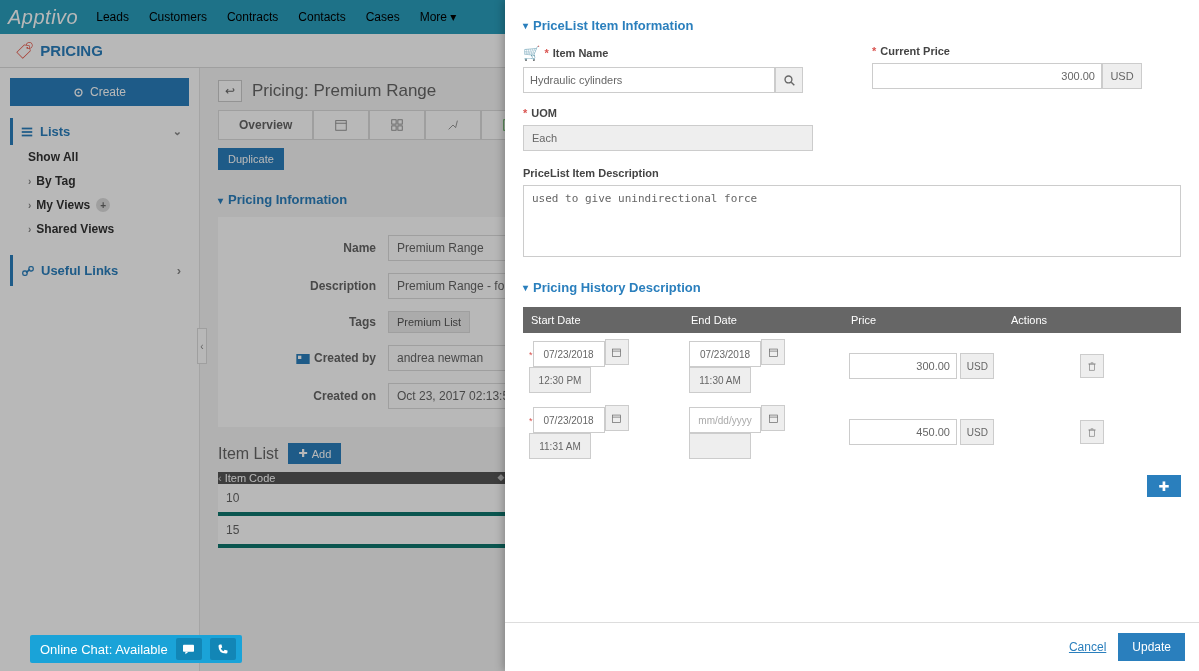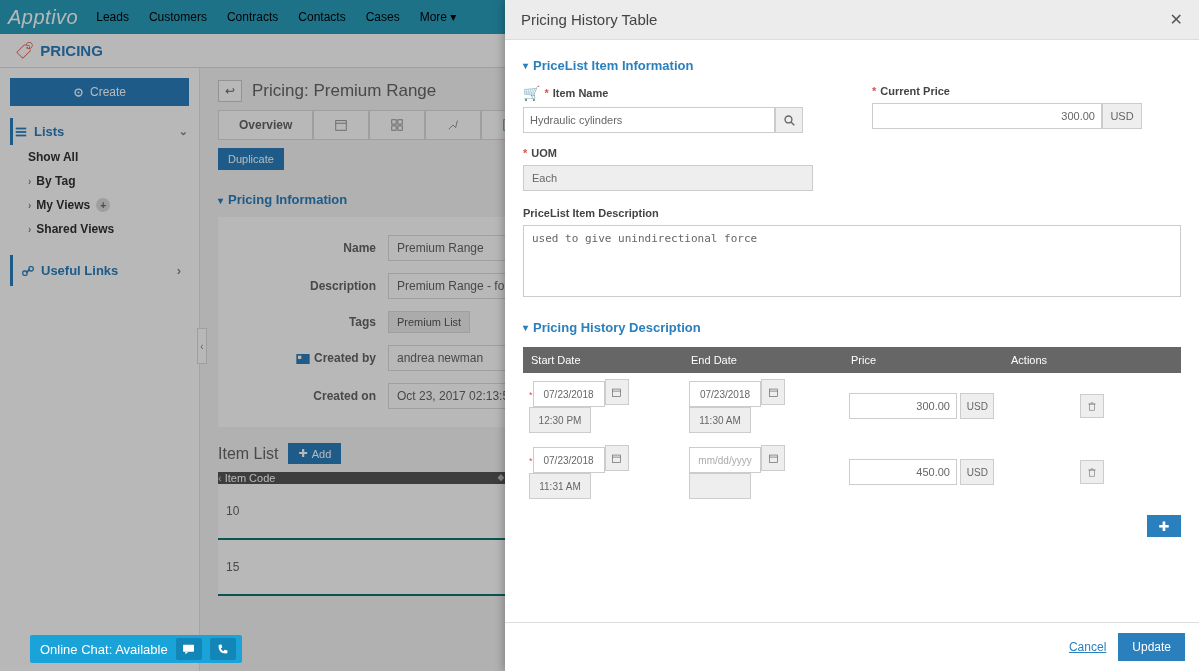--- a/index.html
+++ b/index.html
@@ -19,21 +19,21 @@
 
 
 .subhead { height:34px; border-bottom:1px solid #ddd; background:#fff; display:flex; align-items:center; padding:0 14px; }
 .subhead .tagicon { color:#e74c3c; margin-right:6px; font-size:16px; transform:rotate(90deg); display:inline-block; }
 .subhead .title { color:#2a7fbd; font-weight:bold; font-size:15px; }
 
 
 .main { display:flex; height:calc(671px - 34px - 34px); position:relative; }
 .sidebar { width:200px; background:#fff; border-right:1px solid #e5e5e5; padding:10px 10px; }
 .create-btn { background:#2a7fbd; color:#fff; width:100%; height:28px; border:none; font-size:12px; display:flex; align-items:center; justify-content:center; gap:6px; margin-bottom:12px; }
-.side-item { display:flex; align-items:center; padding:6px 1px; font-size:13px; color:#555; cursor:pointer; }
+.side-item { display:flex; align-items:center; padding:6px 7px; font-size:13px; color:#555; cursor:pointer; }
 .side-item.active { border-left:3px solid #2a7fbd; color:#2a7fbd; background:#fff; font-weight:bold; }
 .side-item .chev { margin-left:auto; color:#888; font-size:11px; }
 .side-sub { padding:5px 0 5px 18px; font-size:12px; color:#333; font-weight:bold; }
 .side-row { padding:5px 0 5px 18px; font-size:12px; color:#333; font-weight:bold; display:flex; align-items:center; }
 .side-row .cr { margin-right:5px; color:#888; font-size:10px; }
 .useful { border-left:3px solid #2a7fbd; margin-top:14px; display:flex; align-items:center; padding:8px; color:#2a7fbd; font-weight:bold; font-size:13px; }
 .useful svg { margin-right:6px; }
 
 .content { flex:1; background:#f5f5f5; padding:12px 18px; position:relative; }
 .page-title { display:flex; align-items:center; gap:10px; font-size:17px; color:#666; margin-bottom:8px; }
@@ -51,21 +51,21 @@
 .info-row .lbl { width:170px; text-align:right; padding-right:12px; font-size:12px; color:#666; font-weight:bold; }
 .info-row .val { border:1px solid #ddd; padding:5px 8px; font-size:12px; min-width:150px; color:#666; background:#fff; }
 .info-row .tagchip { background:#eee; border:1px solid #ddd; padding:4px 8px; font-size:11px; color:#555; display:inline-block; }
 
 .itemlist-h { display:flex; align-items:center; gap:10px; margin:16px 0 8px; }
 .itemlist-h .t { font-size:16px; color:#666; }
 .addbtn { background:#2a7fbd; color:#fff; border:none; font-size:11px; padding:4px 10px; display:flex; align-items:center; gap:4px; }
 table.itable { width:100%; border-collapse:collapse; background:#fff; }
 table.itable thead th { background:#555; color:#fff; font-size:11px; text-align:left; font-weight:normal; }
 table.itable thead th .sort { float:right; opacity:.6; font-size:9px; }
-table.itable td { padding:20px 8px; border-bottom:2px solid #0f766e; color:#666; font-size:12px; }
+table.itable td { padding:7px 8px; border-bottom:4px solid #0f766e; color:#666; font-size:12px; }
 
 
 .chand { position:absolute; left:-3px; top:260px; width:10px; height:36px; background:#fff; border:1px solid #ddd; display:flex; align-items:center; justify-content:center; font-size:10px; color:#888; }
 
 
 .overlay { position:absolute; inset:0; background:rgba(0,0,0,0.28); }
 .modal { position:absolute; right:0; top:0; bottom:0; width:694px; background:#fff; display:flex; flex-direction:column; box-shadow:-2px 0 8px rgba(0,0,0,.25); }
 .modal-head { background:#ececec; height:40px; display:flex; align-items:center; padding:0 16px; font-size:15px; color:#444; border-bottom:1px solid #ddd; }
 .modal-head .close { margin-left:auto; cursor:pointer; font-size:16px; color:#555; }
 .modal-body { padding:14px 18px; overflow:auto; flex:1; }
@@ -293,24 +293,20 @@
             <td>Furniture 1A</td>
             <td>offi</td>
           </tr>
       </tbody>
     </table>
   </div>
 </div>
 
 <div class="overlay"></div>
 <div class="modal">
-  <div class="modal-head">
-    <span>Pricing History Table</span>
-    <span class="close">✕</span>
-  </div>
   <div class="modal-body">
     <div class="msec">PriceList Item Information</div>
     <div class="frow">
       <div class="fcol">
         <div class="flabel">
             <span class="carticon">🛒</span>
             <span class="req">*</span>
             <span>Item Name</span>
           </div>
         <div class="ig">

